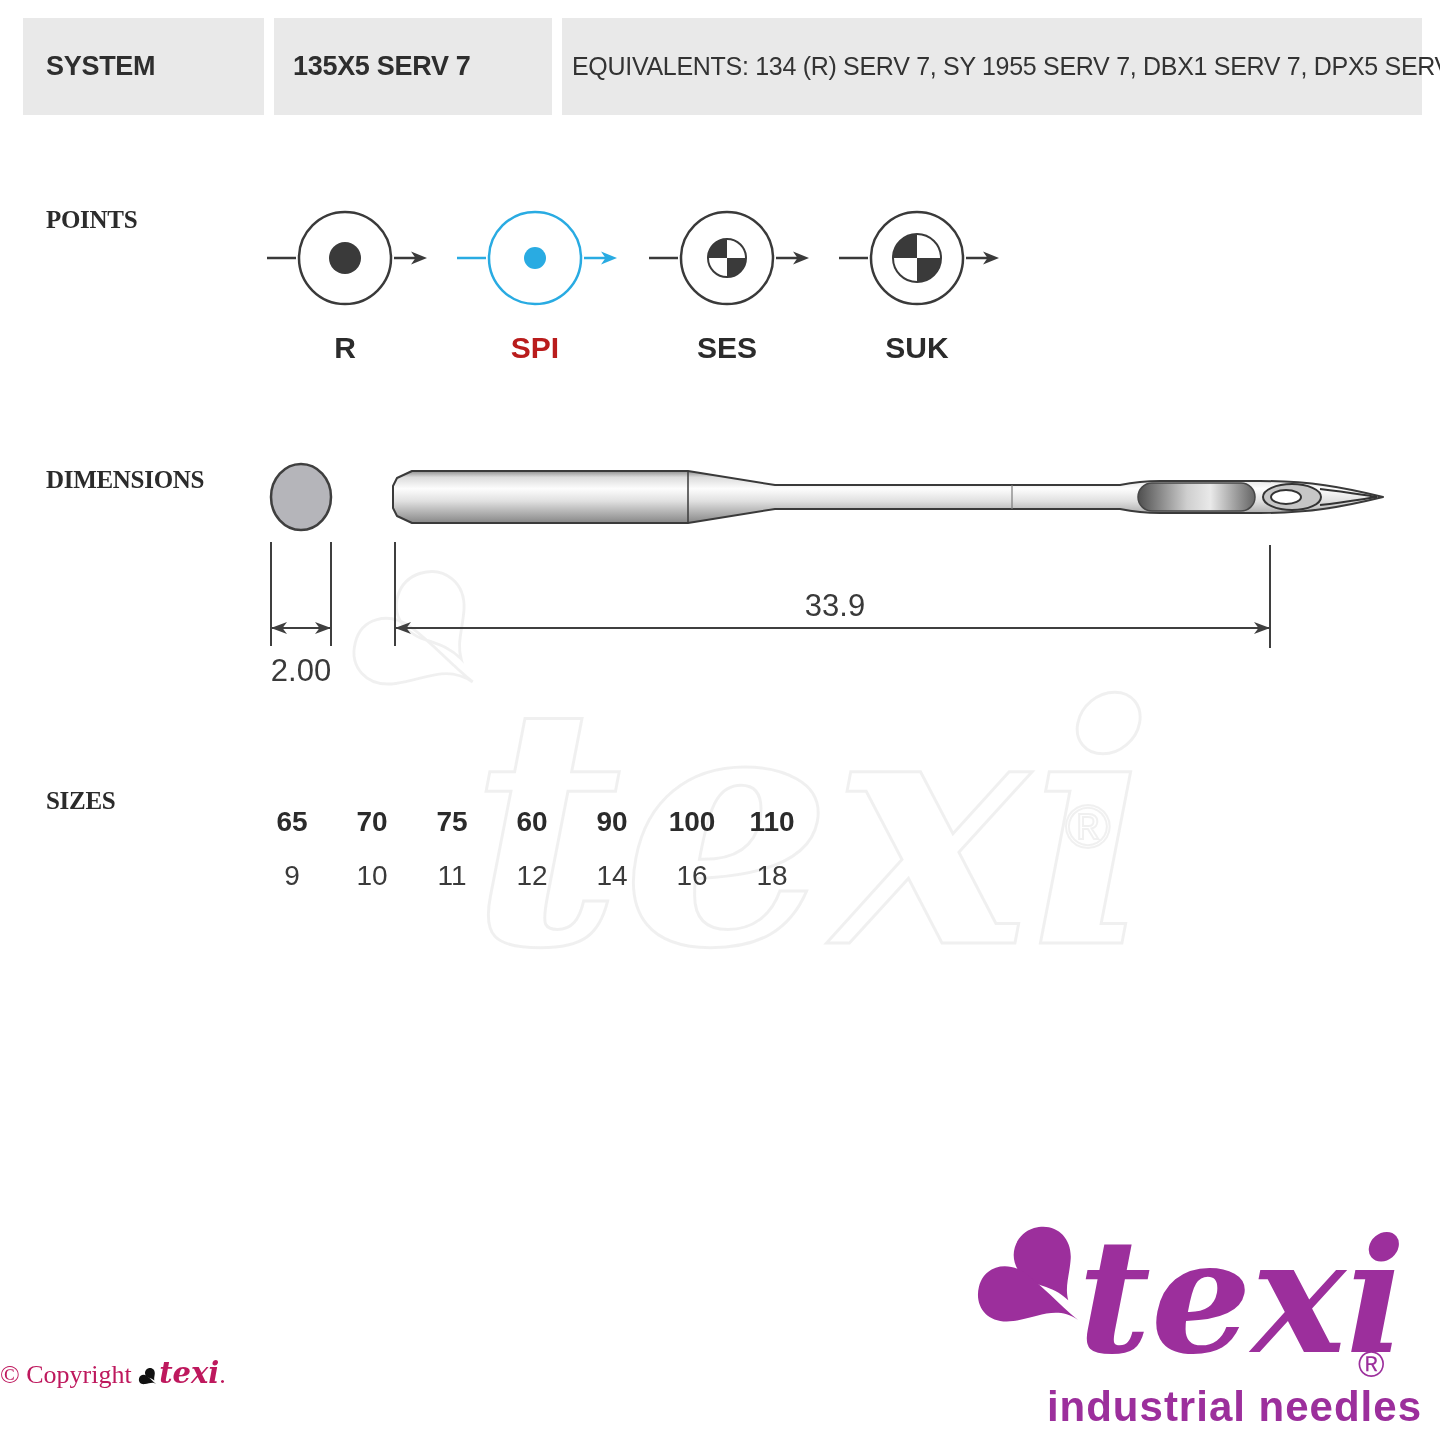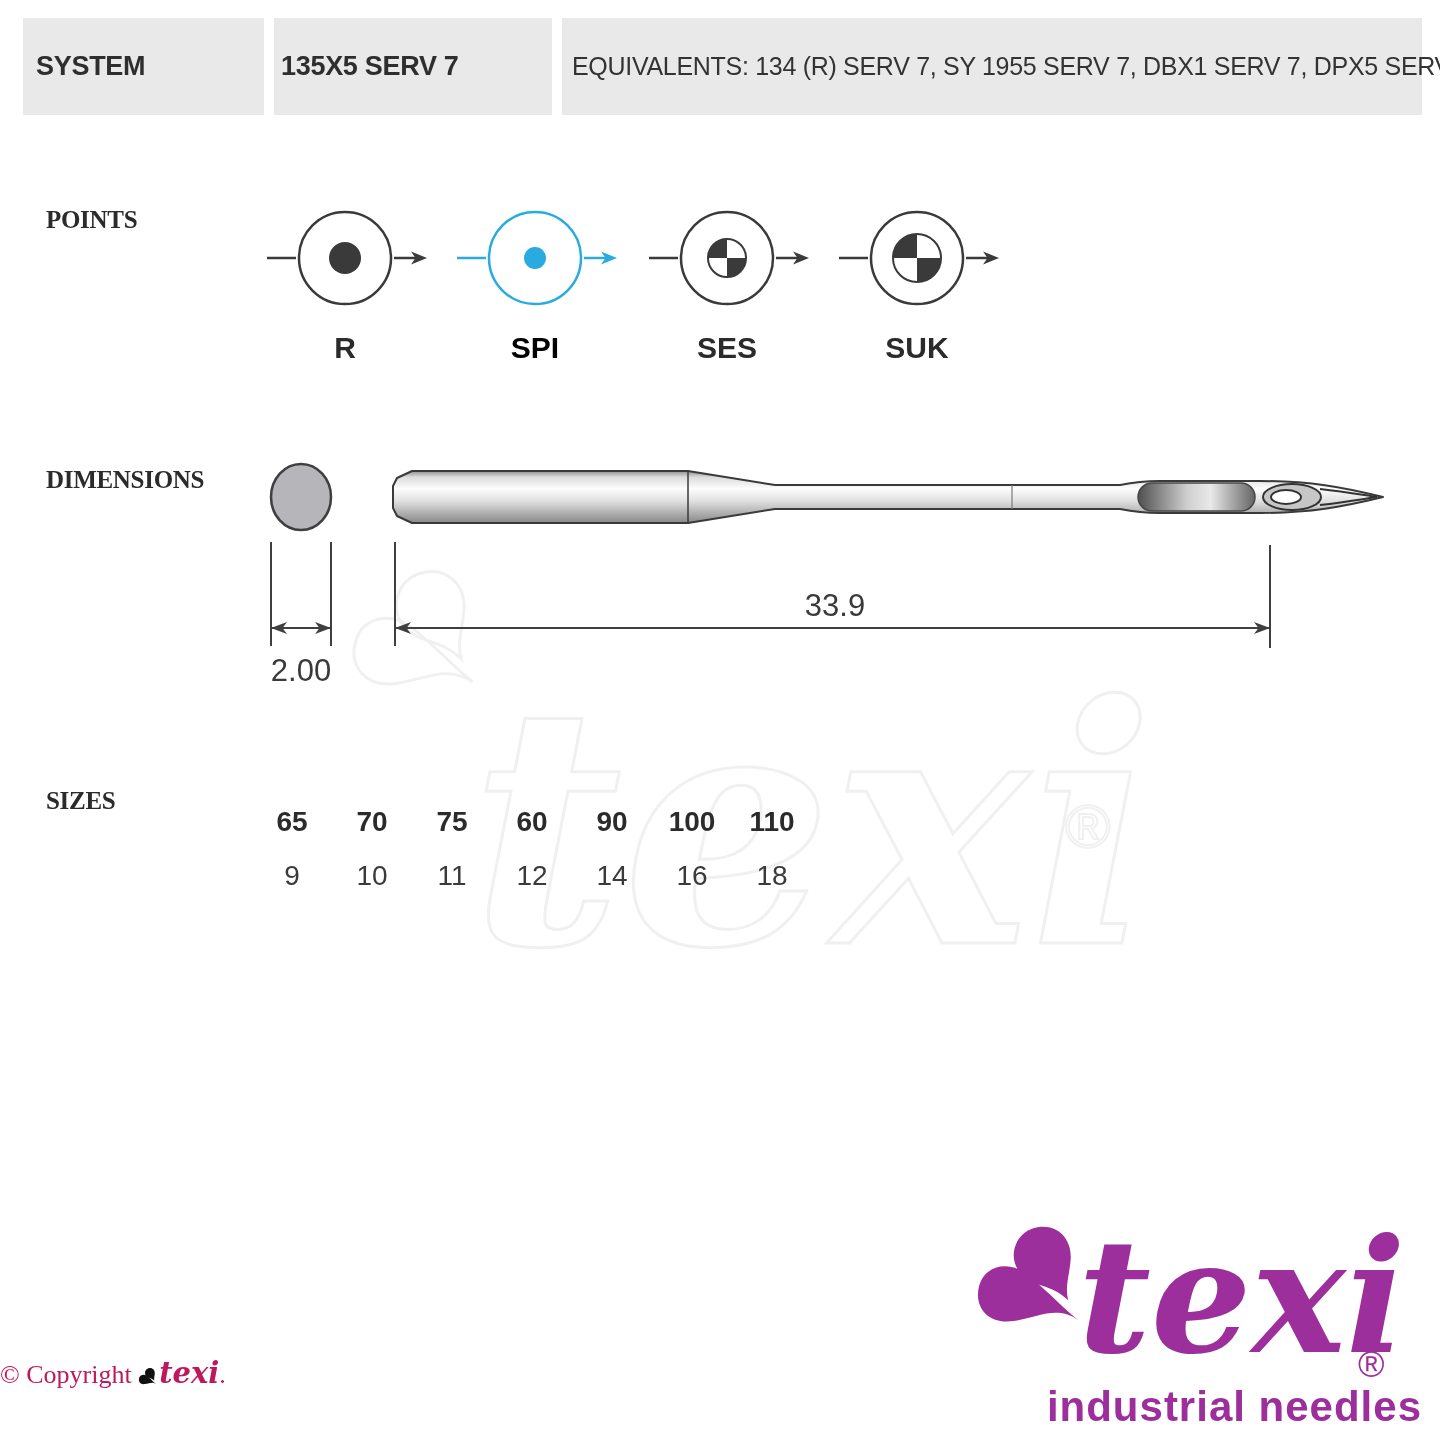--- a/index.html
+++ b/index.html
@@ -8,21 +8,21 @@
   
   .hbox{position:absolute;top:18px;height:97px;background:#e9e9e9;display:flex;align-items:center;}
   .hbox .txt{white-space:nowrap;letter-spacing:-0.3px;}
   .hbold{font-weight:700;font-size:27px;color:#2e2e2e;}
   .hreg{font-weight:400;font-size:25px;color:#333;}
   
   .seclabel{position:absolute;left:46px;font-weight:700;font-size:25px;color:#2b2b2b;letter-spacing:-0.3px;font-family:Liberation Serif, serif;}
   
   .pointsvg{position:absolute;top:210px;width:190px;height:96px;}
   .plabel{position:absolute;top:331px;width:120px;text-align:center;font-weight:700;font-size:30px;color:#2b2b2b;}
-  .plabel.blue{color:#000000;}
+  .plabel.blue{color:#b91c1c;}
   
   .sizerow{position:absolute;left:252px;display:flex;}
   .sizerow .col{width:80px;text-align:center;}
   .row-metric{top:806px;font-weight:700;font-size:28px;color:#2b2b2b;}
   .row-singer{top:860px;font-weight:400;font-size:28px;color:#3a3a3a;}
   
   .texiword{position:absolute;left:1078px;top:1218px;font-family:"DejaVu Serif",serif;
             font-style:italic;font-weight:700;font-size:158px;line-height:1.0;color:#9C2F9C;}
   .texireg{position:absolute;left:1358px;top:1344px;font-size:36px;color:#9C2F9C;font-family:"Liberation Sans",sans-serif;}
   .texisub{position:absolute;right:18px;top:1383px;font-size:42px;color:#9C2F9C;letter-spacing:1px;
@@ -62,24 +62,24 @@
     </defs>
   </svg>
 
   <svg class="abs" style="left:330px;top:548px;opacity:.75" width="840" height="470" viewBox="0 0 840 470">
     <use href="#butterfly" transform="translate(18,18) scale(1.45)" fill="none" stroke="#ececec" stroke-width="2"></use>
     <text x="140" y="395" font-family="DejaVu Serif, serif" font-style="italic" font-weight="bold" font-size="330" fill="none" stroke="#ececec" stroke-width="3">texi</text>
     <text x="735" y="300" font-family="Liberation Sans, sans-serif" font-size="62" fill="none" stroke="#ececec" stroke-width="2">®</text>
   </svg>
 
   <div class="hbox" style="left:23px;width:241px;">
-    <div class="txt hbold" style="padding-left:13px;">SYSTEM</div>
+    <div class="txt hbold" style="padding-left:23px;">SYSTEM</div>
   </div>
   <div class="hbox" style="left:274px;width:278px;">
-    <div class="txt hbold" style="padding-left:7px;">135X5 SERV 7</div>
+    <div class="txt hbold" style="padding-left:19px;">135X5 SERV 7</div>
   </div>
   <div class="hbox" style="left:562px;width:860px;">
     <div class="txt hreg" style="padding-left:10px;">EQUIVALENTS: 134 (R) SERV 7, SY 1955 SERV 7, DBX1 SERV 7, DPX5 SERV 7</div>
   </div>
 
   <div class="seclabel" style="top:206px;">POINTS</div>
 
   <svg class="pointsvg" style="left:250px;" viewBox="0 0 190 96">
     <line x1="17" y1="48" x2="46" y2="48" stroke="#3a3a3a" stroke-width="2.5"></line>
     <circle cx="95" cy="48" r="46" fill="#fff" stroke="#3a3a3a" stroke-width="2.5"></circle>

